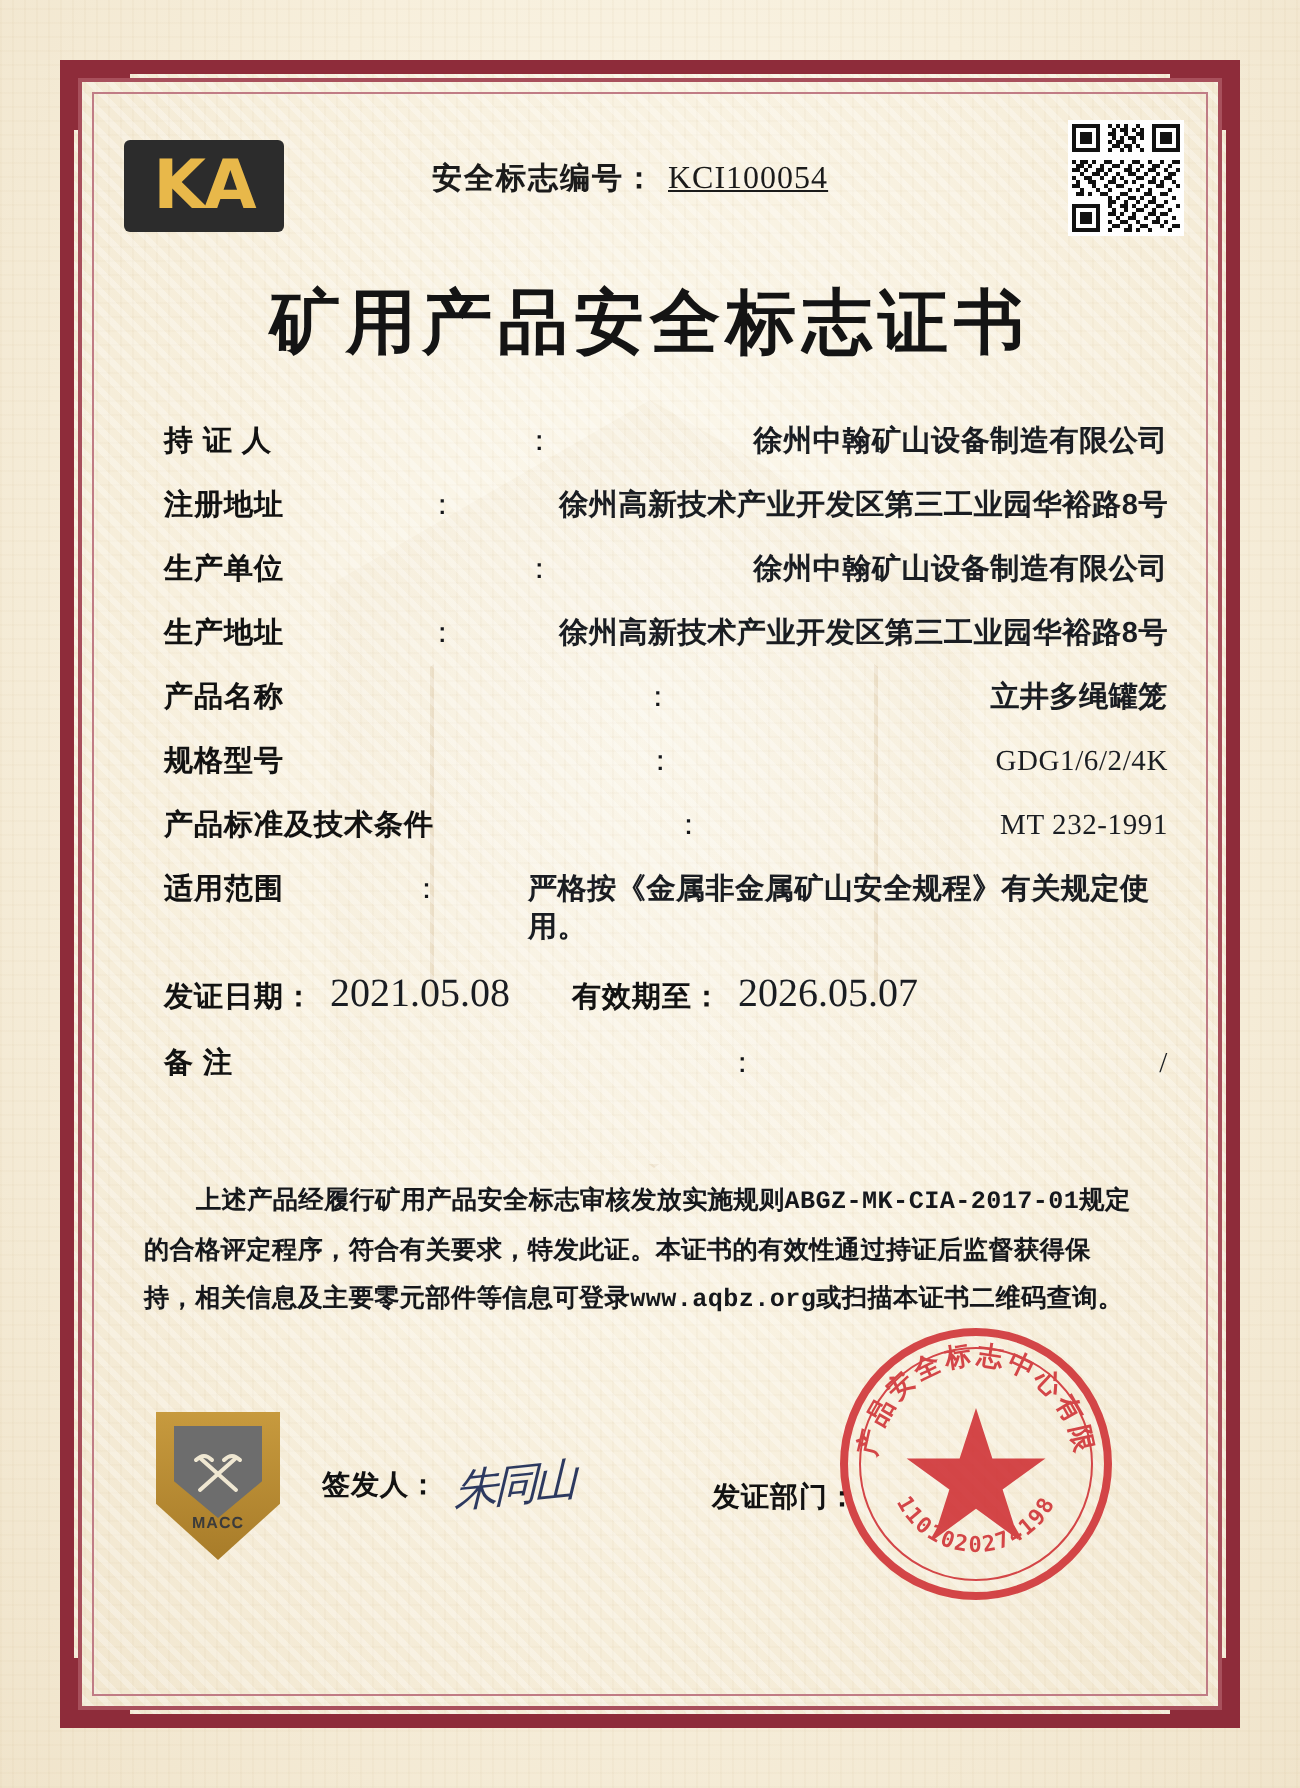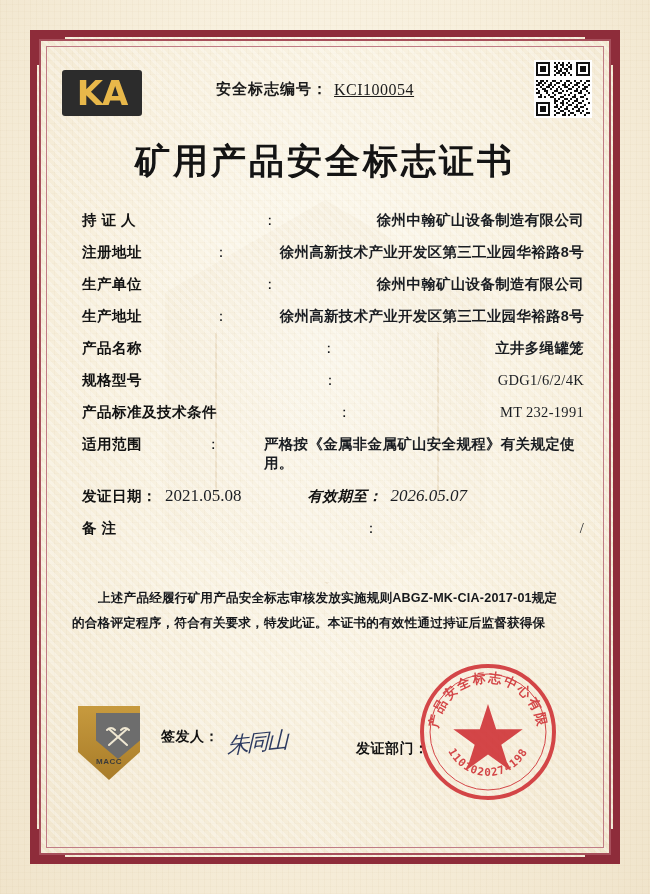--- a/index.html
+++ b/index.html
@@ -225,44 +225,44 @@
     align-items: baseline;
     margin-bottom: 13px;
     font-size: 14.5px;
   }
   .dual-row .left-part,
   .dual-row .right-part {
     display: flex;
     align-items: baseline;
   }
   .dual-row .right-part {
-    margin-left: 66px;
-    font-style: italic;
+    margin-left: 31px;
   }
   .dual-row .lbl {
     font-weight: bold;
     letter-spacing: 0.5px;
     color: #121212;
   }
   .dual-row .val {
     font-family: "Liberation Serif", serif;
     color: #1a1d22;
     margin-left: 8px;
-    font-size: 17px;
+    font-size: 20px;
   }
 
   
   .note {
     margin: 48px 16px 12px 16px;
     font-size: 12.6px;
     line-height: 1.95;
     color: #16181c;
     text-align: justify;
     font-weight: bold;
     letter-spacing: 0.2px;
+    font-family: Liberation Mono, monospace;
   }
   .note .indent { display: inline-block; width: 26px; }
 
   
   .footer {
     position: absolute;
     left: 0;
     right: 0;
     bottom: 18px;
     height: 150px;
@@ -276,21 +276,21 @@
     height: 74px;
   }
   .macc-shield {
     width: 62px;
     height: 74px;
     background: linear-gradient(180deg, #c79a3e, #a87c29);
     clip-path: polygon(0% 0%, 100% 0%, 100% 62%, 50% 100%, 0% 62%);
     position: relative;
     display: flex;
     flex-direction: column;
-    align-items: flex-end;
+    align-items: center;
   }
   .macc-inner {
     margin-top: 7px;
     width: 44px;
     height: 46px;
     background: #6d6d6d;
     clip-path: polygon(0% 0%, 100% 0%, 100% 60%, 50% 100%, 0% 60%);
     display: flex;
     align-items: center;
     justify-content: center;
@@ -305,21 +305,21 @@
     font-weight: bold;
     color: #3b3b3b;
     letter-spacing: 0.5px;
   }
 
   .sign-block {
     position: absolute;
     left: 105px;
     bottom: 62px;
     display: flex;
-    align-items: flex-start;
+    align-items: center;
     gap: 2px;
   }
   .sign-label {
     font-size: 14px;
     font-weight: bold;
     color: #121212;
     letter-spacing: 0.5px;
   }
   .signature {
     margin-left: 6px;
@@ -611,20 +611,21 @@
         <span class="field-label">备  注</span>
         <span class="field-colon">：</span>
         <span class="field-value mono">/</span>
       </div>
 
     </div>
 
     <div class="note">
       <span class="indent"></span><span>上述产品经履行矿用产品安全标志审核发放实施规则ABGZ-MK-CIA-2017-01规定</span><br>
       <span>的合格评定程序，符合有关要求，特发此证。本证书的有效性通过持证后监督获得保</span><br>
+      <span>持，相关信息及主要零元部件等信息可登录www.aqbz.org或扫描本证书二维码查询。</span>
     </div>
 
     <div class="footer">
 
       <div class="macc-badge">
         <div class="macc-shield">
           <div class="macc-inner">
             <svg width="30" height="30" viewBox="0 0 30 30">
               <g stroke="#efe7d2" stroke-width="2" fill="none" stroke-linecap="round">
                 <path d="M6 8 L24 24"></path>

